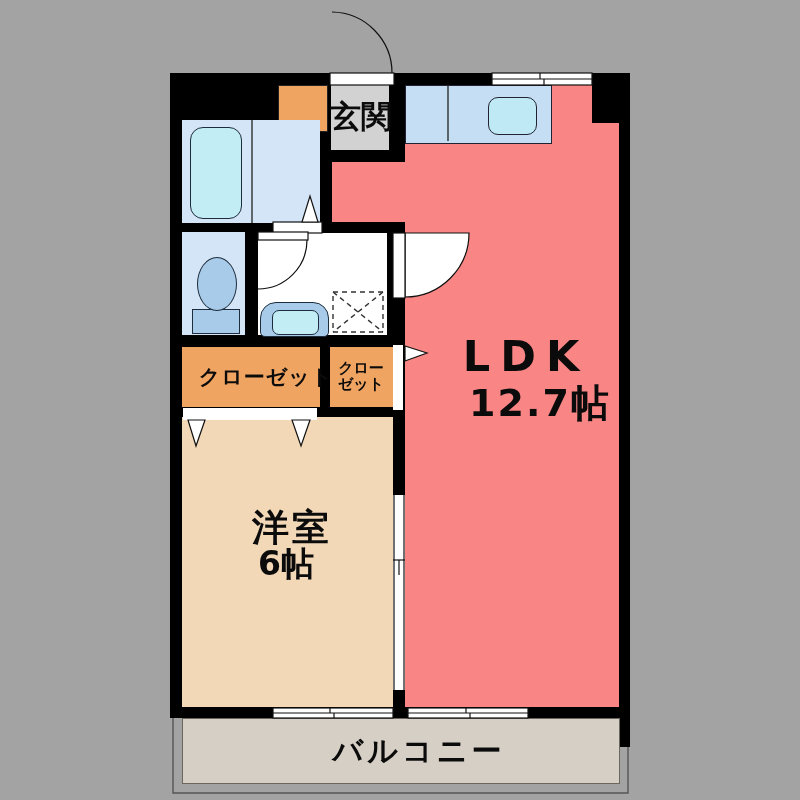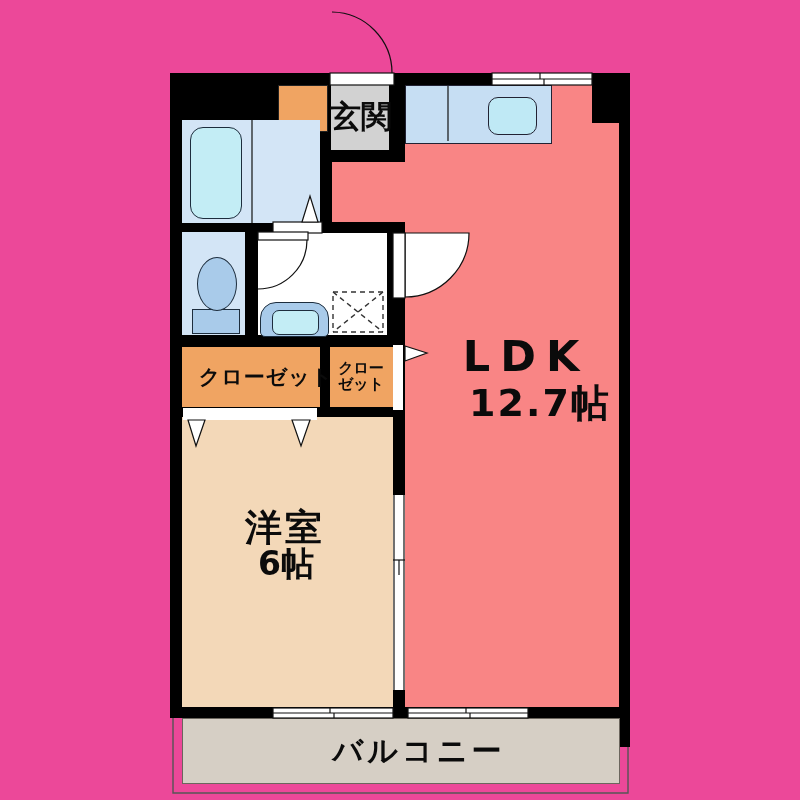--- a/index.html
+++ b/index.html
@@ -1,17 +1,17 @@
 <!DOCTYPE html>
 <html style="--c-wall: #000000; --c-ldk: #F98585; --c-western_room: #F3D8B8; --c-closet: #F0A462; --c-entrance_floor: #D2D2D2; --c-bathroom_floor: #D3E5F6; --c-washroom_floor: #FFFFFF; --c-balcony: #D6CFC5; --c-counter: #C6DEF3; --c-sink: #BFE9F5; --c-tub: #C3EDF5; --c-fixture_blue: #A9CBEA;"><head>
 <meta charset="utf-8">
 <style>
   html,body{margin:0;padding:0;background:#ffffff;}
   .canvas{
-    position:relative;width:800px;height:800px;background:#ec4899;overflow:hidden;
+    position:relative;width:800px;height:800px;background:#a3a3a3;overflow:hidden;
     font-family:"DejaVu Sans","Liberation Sans",sans-serif;
   }
   .abs{position:absolute;}
   
   .wall{position:absolute;background:var(--c-wall,#000);}
   
   .floor-ldk{background:var(--c-ldk,#F98585);}
   .floor-genkan{background:var(--c-entrance_floor,#D2D2D2);}
   .floor-bath{background:var(--c-bathroom_floor,#D3E5F6);}
   .floor-wash{background:var(--c-washroom_floor,#FFFFFF);}
@@ -34,21 +34,21 @@
   .overlay .dash{stroke:#333;stroke-width:1.4;fill:none;stroke-dasharray:5 4;}
   .overlay .thin{stroke:#555;stroke-width:1.4;fill:none;}
   
   .lbl{
     position:absolute;transform:translate(-50%,-50%);
     color:#0b0b0b;font-weight:bold;white-space:nowrap;line-height:1.05;text-align:center;
   }
   .lbl-genkan{font-size:31px;}
   .lbl-ldk{font-size:43px;letter-spacing:10px;}
   .lbl-ldk-size{font-size:38px;letter-spacing:2px;}
-  .lbl-west{font-size:37px;letter-spacing:3px;}
+  .lbl-west{font-size:37px;letter-spacing:3px;margin-left:7px;}
   .lbl-west-size{font-size:33px;}
   .lbl-closet{font-size:21px;letter-spacing:1px;margin-left:14px;}
   .lbl-closet-sm{font-size:15px;}
   .lbl-balcony{font-size:30px;letter-spacing:4px;margin-left:20px;}
 </style>
 </head>
 <body>
 
 <div class="canvas">
 

